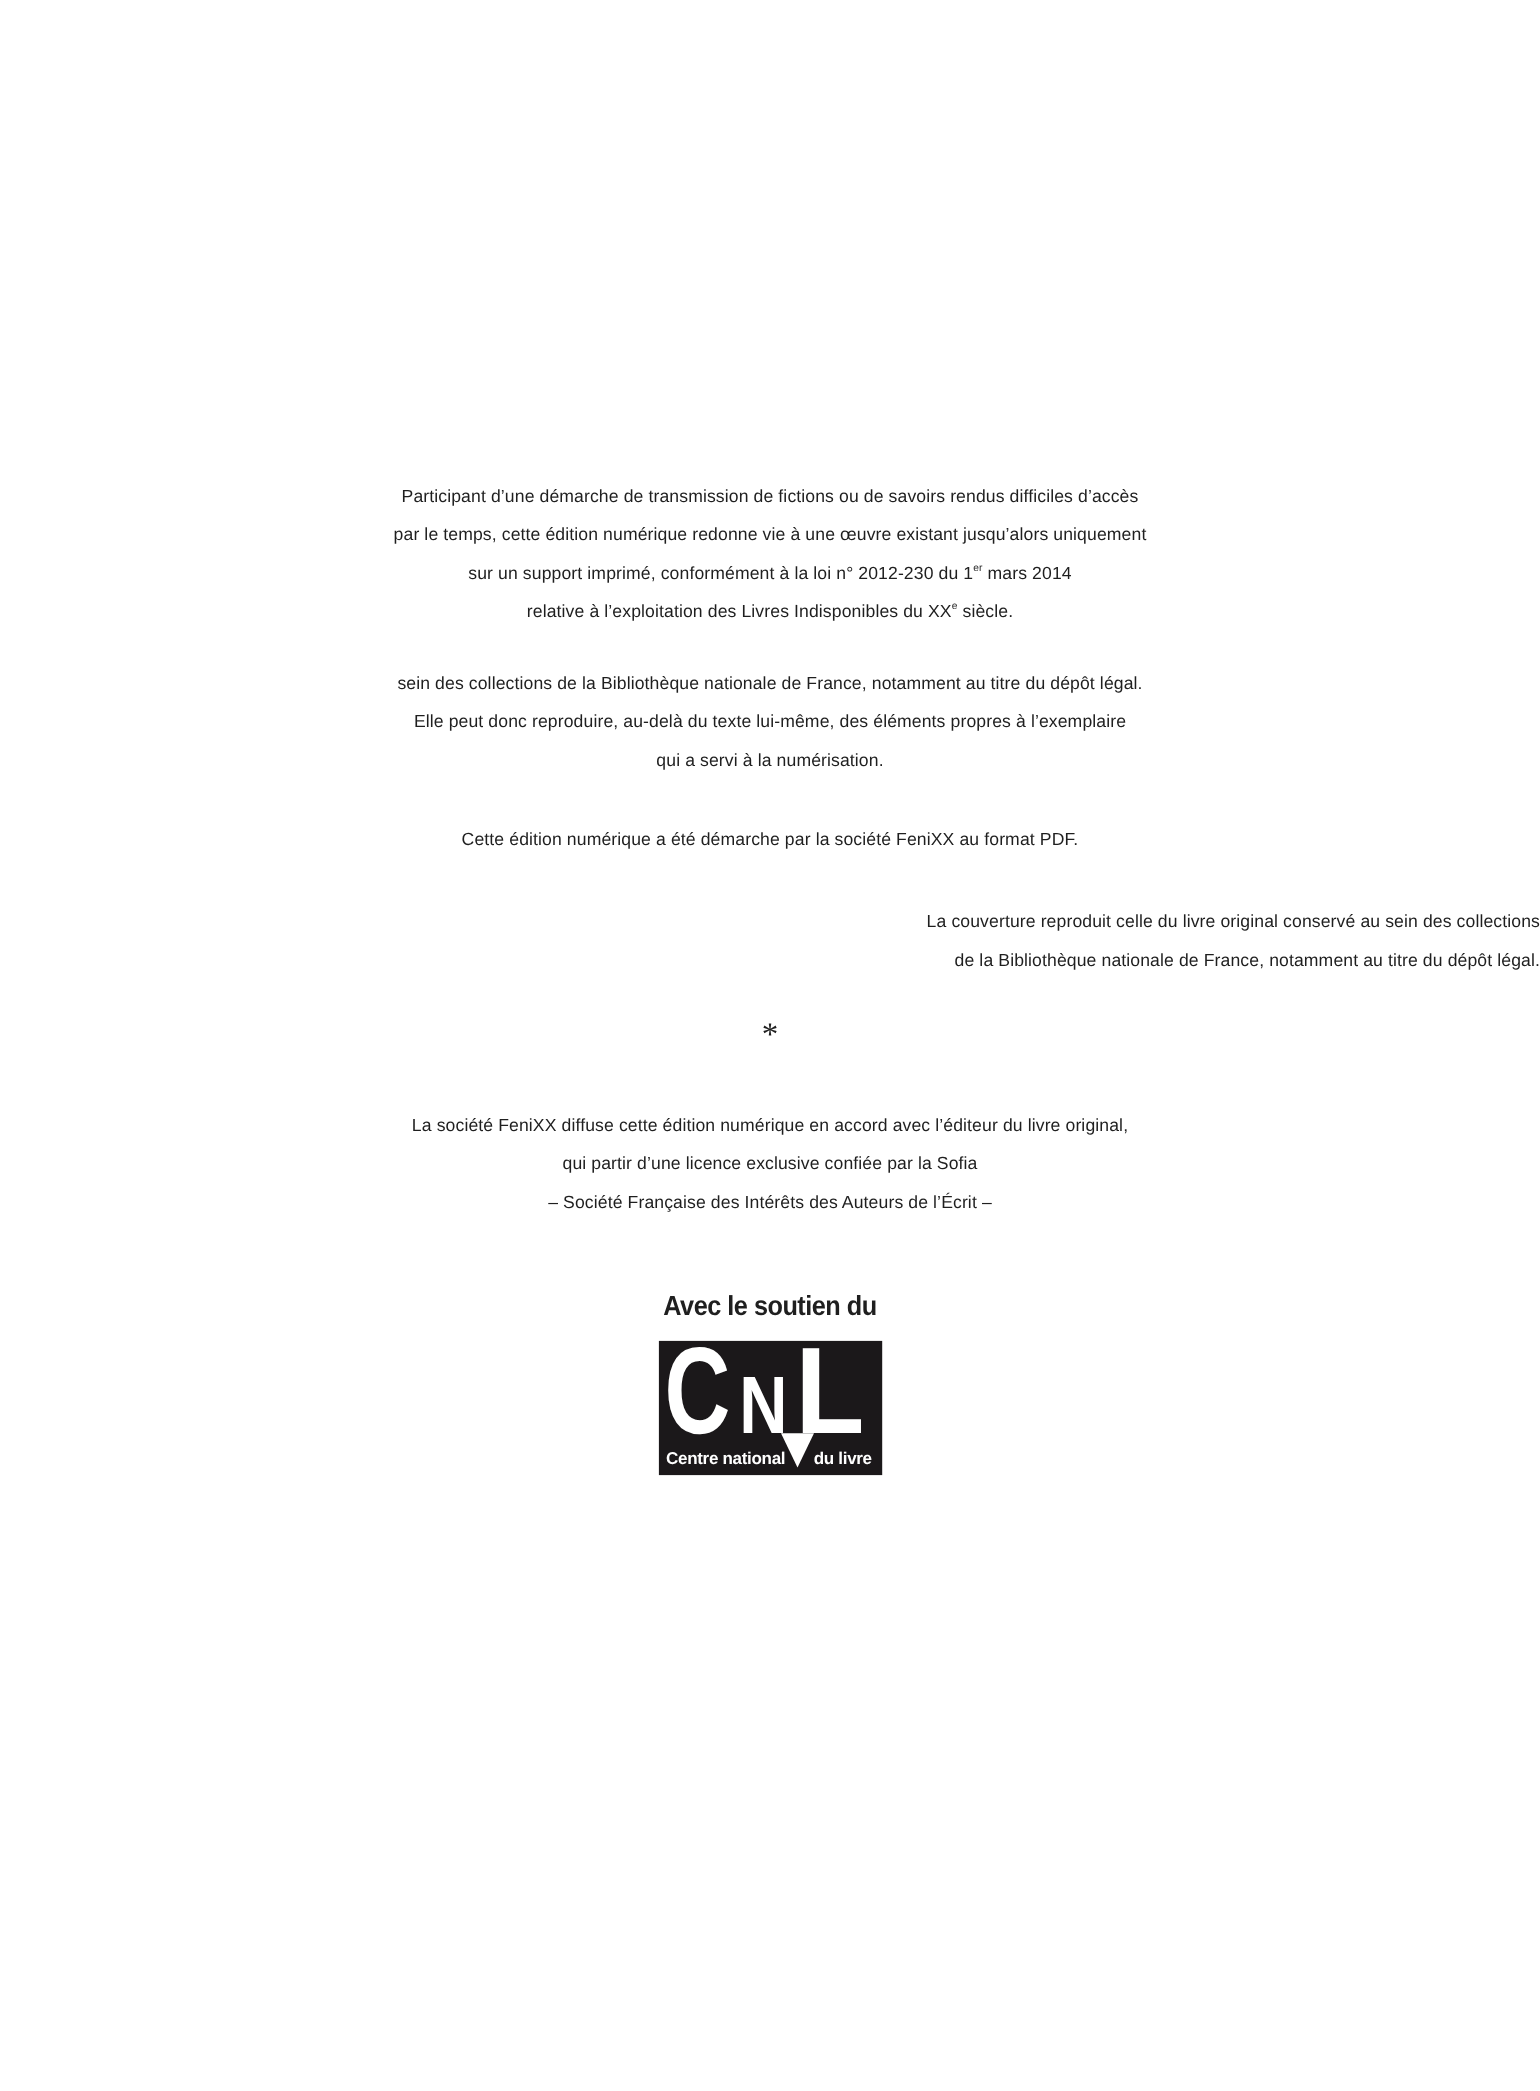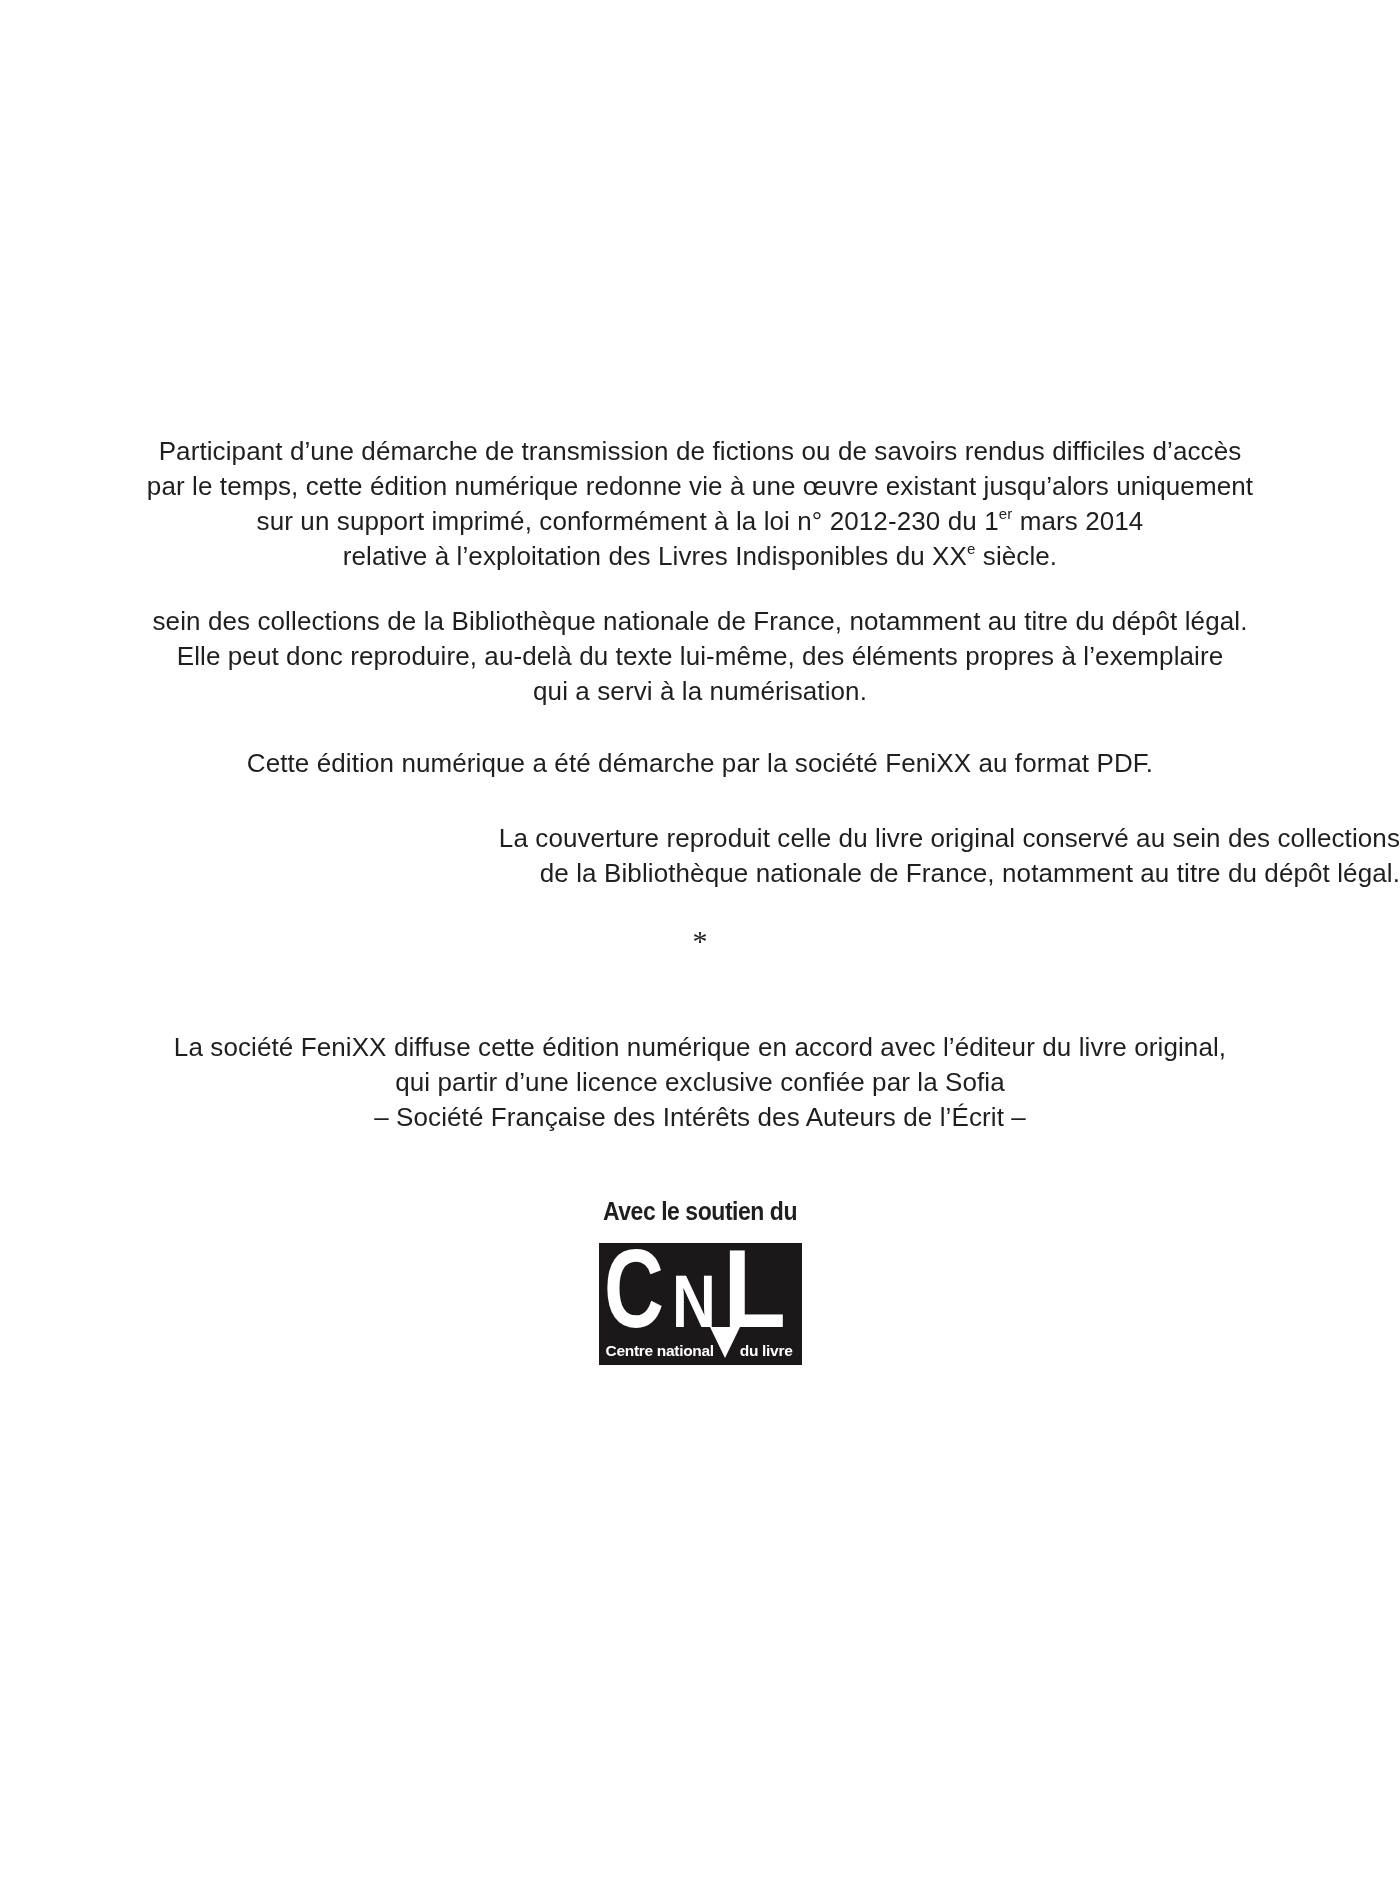--- a/index.html
+++ b/index.html
@@ -13,21 +13,21 @@
     font-family: "Liberation Sans", sans-serif;
     color: #1f1f1f;
     overflow: hidden;
   }
   .content {
     padding-top: 434px;
     text-align: center;
   }
   .para {
     margin: 0 auto;
-    font-size: 26px;
+    font-size: 16px;
     line-height: 35px;
     letter-spacing: 0.1px;
   }
   .line {
     display: block;
     white-space: nowrap;
   }
   sup.ord {
     font-size: 0.58em;
     line-height: 0;
@@ -36,21 +36,21 @@
   }
   #p2 { margin-top: 30px; }
   #p3 { margin-top: 37px; }
   #p4 { margin-top: 40px; text-align: right; }
   .star {
     margin-top: 32px;
     font-size: 30px;
     line-height: 35px;
     font-family: "Liberation Serif", serif;
   }
-  #p5 { margin-top: 72px; }
+  #p5 { margin-top: 48px; }
   .support-caption {
     margin-top: 63px;
     font-size: 25px;
     line-height: 26px;
     font-weight: bold;
     letter-spacing: -0.5px;
     transform: scaleX(0.92);
     transform-origin: center;
   }
   .cnl-logo {

